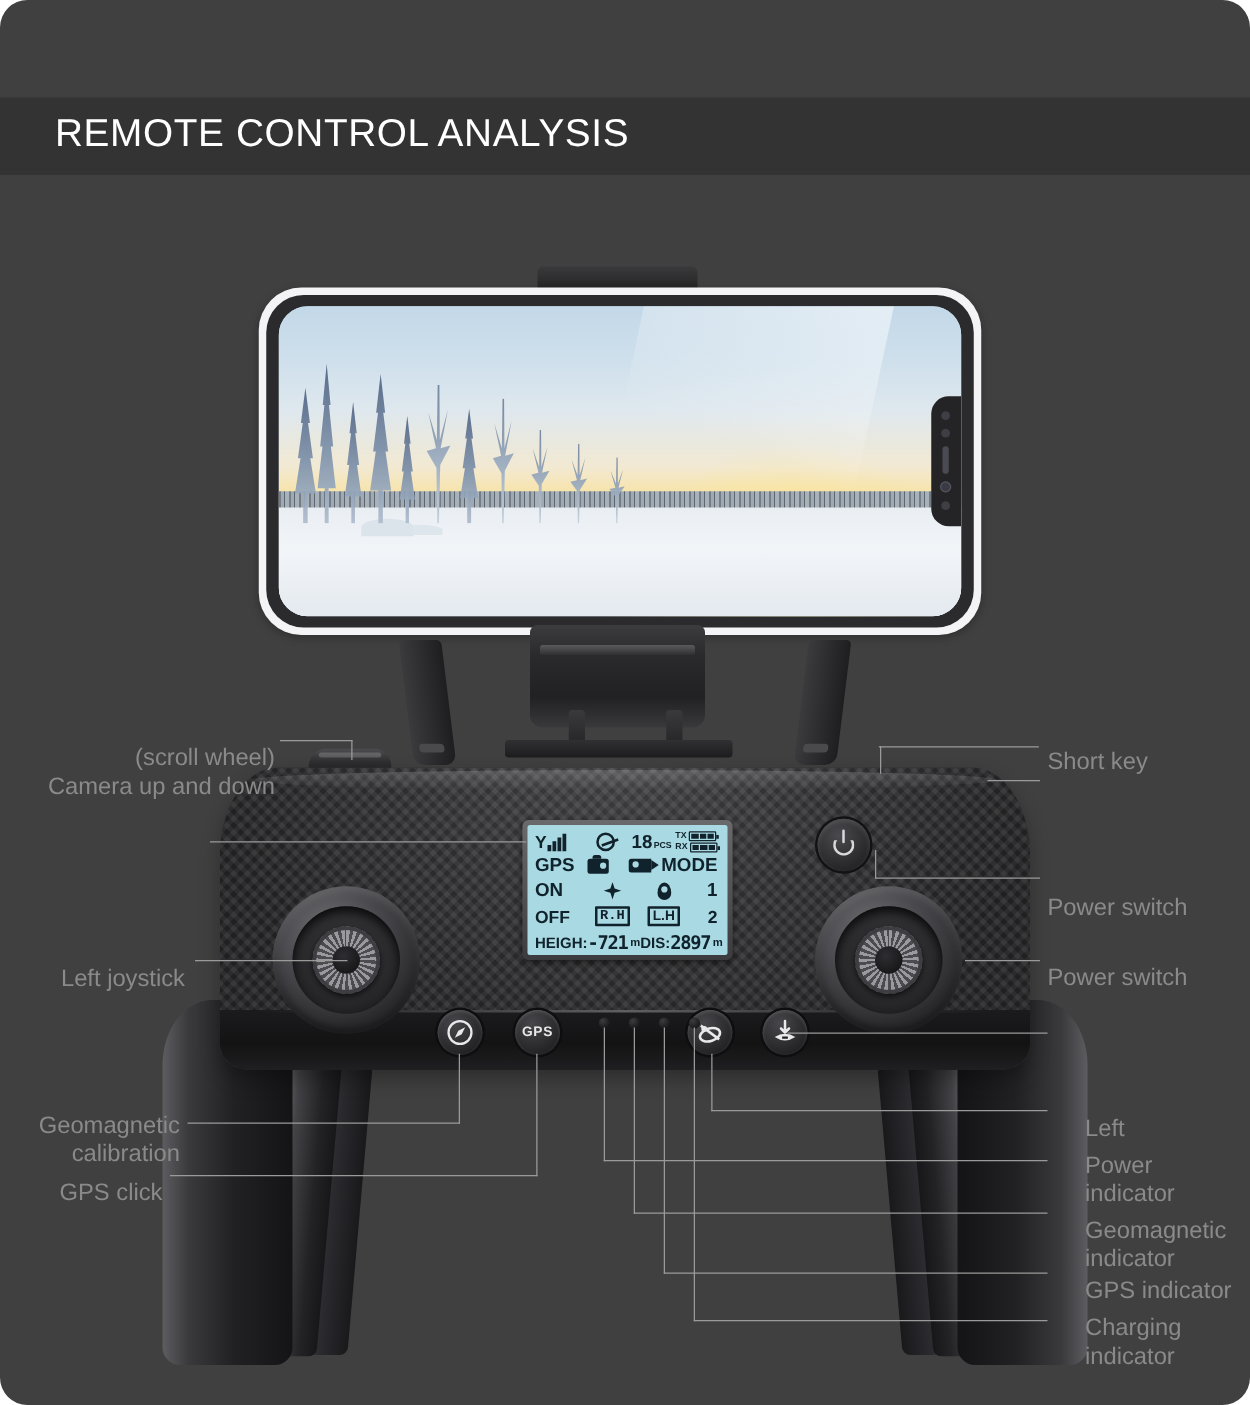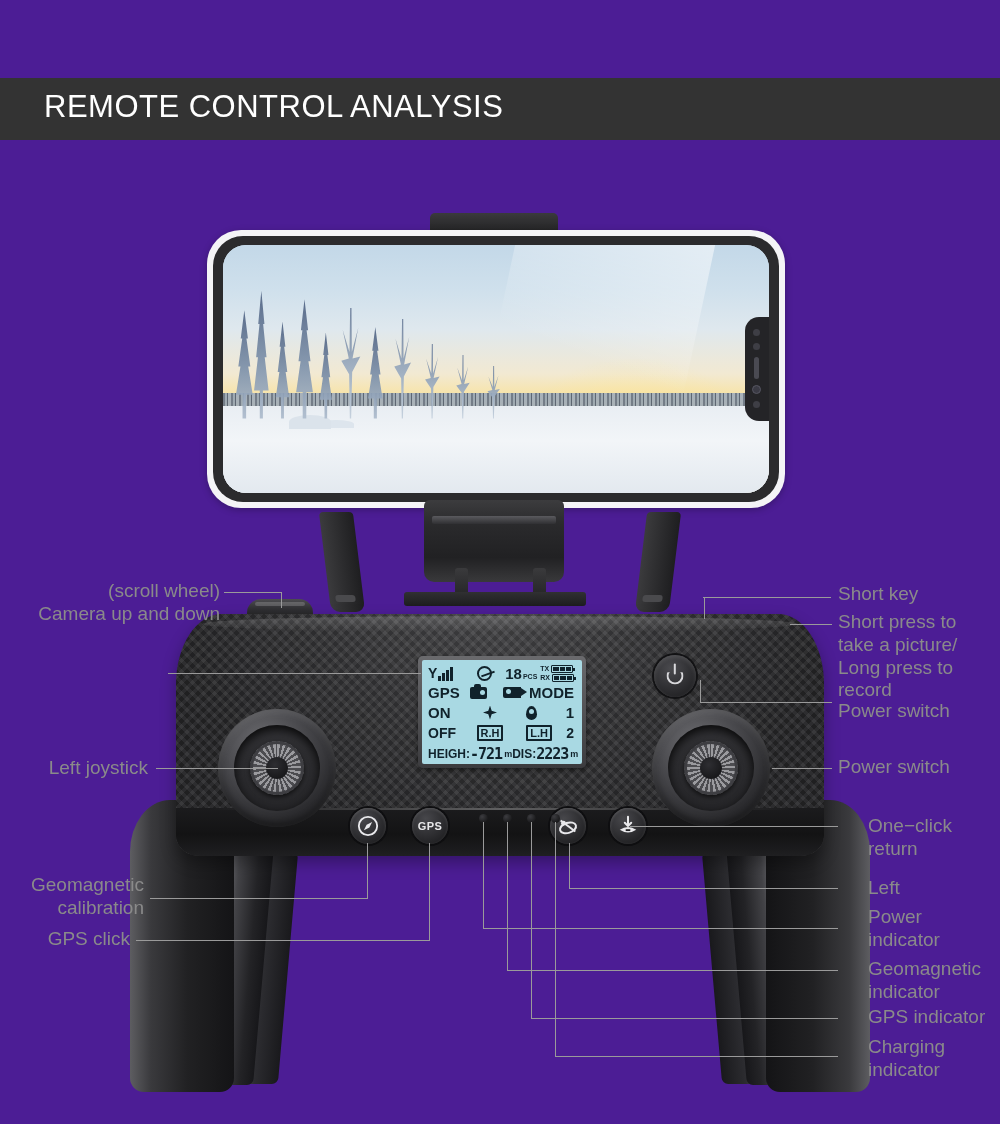--- a/index.html
+++ b/index.html
@@ -2,21 +2,21 @@
 <html><head>
 <meta charset="utf-8">
 <style>
   * { box-sizing: border-box; margin: 0; padding: 0; }
   html, body {
     width: 1000px; height: 1124px;
     background: #ffffff;
     font-family: "Liberation Sans", sans-serif;
     overflow: hidden;
   }
-  #page { position: relative; width: 1000px; height: 1124px; background:#4c1d95; }
+  #page { position: relative; width: 1000px; height: 1124px; background:#404040;border-radius:22px; }
 
   
   .header-bar {
     position: absolute; left: 0; top: 78px; width: 1000px; height: 62px;
     background: #333333;
   }
   .header-title {
     position: absolute; left: 44px; top: 89px;
     font-size: 31px; letter-spacing: .5px; color: #ffffff;
     font-weight: 400; white-space: nowrap;
@@ -214,21 +214,21 @@
     background: #a9d9e3; border-radius: 2px;
     font-family: "Liberation Sans", sans-serif;
     color: #10222b; overflow: hidden;
   }
   .lcd-row { position:absolute; left:6px; right:6px; display:flex; align-items:center; }
   .lcd-r1 { top: 4px; height: 18px; }
   .lcd-r2 { top: 24px; height: 17px; font-weight:bold; font-size: 15px; }
   .lcd-r3 { top: 44px; height: 17px; font-weight:bold; font-size: 15px; }
   .lcd-r4 { top: 64px; height: 17px; font-weight:bold; font-size: 14px; }
   .lcd-r5 { top: 85px; height: 18px; font-weight:bold; font-size: 13px; }
-  .c1 { width: 42px; } .c2 { width: 40px; text-align:center; }
+  .c1 { width: 42px; } .c2 { width: 40px; text-align:center;font-family:Liberation Mono, monospace; }
   .c3 { width: 42px; text-align:center; } .c4 { flex:1; text-align:right; padding-right:2px;}
   .signal { display:inline-flex; align-items:flex-end; gap:1px; height:14px; }
   .signal i { display:block; width:3px; background:#10222b; }
   .signal i:nth-child(1){height:5px}.signal i:nth-child(2){height:8px}
   .signal i:nth-child(3){height:11px}.signal i:nth-child(4){height:14px}
   .sig-y { font-weight:bold; font-size:14px; margin-right:1px; }
   .gps-globe { width:15px;height:15px;border-radius:50%;border:2px solid #10222b;position:relative;}
   .gps-globe::after{content:"";position:absolute;left:2px;top:5px;width:14px;height:2px;
      background:#10222b;transform:rotate(-20deg);}
   .pcs { font-weight:bold; font-size:15px; }
@@ -315,21 +315,21 @@
   .antenna2 {
     position:absolute; width: 40px; height: 232px;
     background: linear-gradient(to right,#55555a 0%,#2c2c30 40%,#19191c 100%);
     border-radius: 6px;
   }
   .grip.left .antenna2 { left: 118px; top: 52px; transform: skewX(-5deg); }
   .grip.right .antenna2 { left: 118px; top: 52px; transform: skewX(-5deg); }
 
   
   .callout { position:absolute; font-size: 19px; color: #8a8a8a; line-height: 1.2;
-             white-space: pre-line; }
+             white-space: pre-line; margin-top: 16px; }
   .callout.r { text-align: left; }
   .callout.l { text-align: right; }
   .leader { position:absolute; background: #9a9a9a; }
   .leader.h { height: 1px; }
   .leader.v { width: 1px; }
 </style>
 </head>
 <body>
 
 <div id="page">
@@ -469,33 +469,33 @@
             <span class="ic-pin"></span>
           </span>
         <span class="c4">1</span>
       </div>
 
       <div class="lcd-row lcd-r4">
         <span class="c1">OFF</span>
         <span class="c2" style="display:flex;justify-content:center;">
             <span class="boxtag">R.H</span>
           </span>
-        <span class="c3" style="display:flex;justify-content:flex-end;">
+        <span class="c3" style="display:flex;justify-content:center;">
             <span class="boxtag">L.H</span>
           </span>
         <span class="c4">2</span>
       </div>
 
       <div class="lcd-row lcd-r5">
         <span class="lbl">HEIGH:</span>
         <span class="seg">-721</span>
         <span class="unit">m</span>
         <span style="flex:1"></span>
         <span class="lbl">DIS:</span>
-        <span class="seg">2223</span>
+        <span class="seg">2897</span>
         <span class="unit">m</span>
       </div>
 
     </div>
   </div>
 
   <div class="power-btn">
     <span class="power-glyph"></span>
     <span class="power-bar"></span>
   </div>
@@ -549,35 +549,29 @@
 
   <div class="callout l" style="left:8px; top:928px; width:122px;">GPS click</div>
   <div class="leader h" style="left:136px; top:940px; width:294px;"></div>
   <div class="leader v" style="left:429px; top:843px; height:98px;"></div>
 
   <div class="leader h" style="left:703px; top:597px; width:128px;"></div>
   <div class="leader v" style="left:704px; top:597px; height:22px;"></div>
   <div class="callout r" style="left:838px; top:583px; width:160px;">Short key</div>
 
   <div class="leader h" style="left:790px; top:624px; width:42px;"></div>
-  <div class="callout r" style="left:838px; top:611px; width:160px;">Short press to
-take a picture/
-Long press to
-record</div>
 
   <div class="leader h" style="left:700px; top:702px; width:132px;"></div>
   <div class="leader v" style="left:700px; top:680px; height:23px;"></div>
   <div class="callout r" style="left:838px; top:700px; width:160px;">Power switch</div>
 
   <div class="leader h" style="left:772px; top:768px; width:60px;"></div>
   <div class="callout r" style="left:838px; top:756px; width:160px;">Power switch</div>
 
   <div class="leader h" style="left:630px; top:826px; width:208px;"></div>
-  <div class="callout r" style="left:868px; top:815px; width:132px;">One−click
-return</div>
 
   <div class="leader h" style="left:569px; top:888px; width:269px;"></div>
   <div class="leader v" style="left:569px; top:843px; height:46px;"></div>
   <div class="callout r" style="left:868px; top:877px; width:132px;">Left</div>
 
   <div class="leader h" style="left:483px; top:928px; width:355px;"></div>
   <div class="leader v" style="left:483px; top:822px; height:107px;"></div>
   <div class="callout r" style="left:868px; top:906px; width:132px;">Power
 indicator</div>
 

